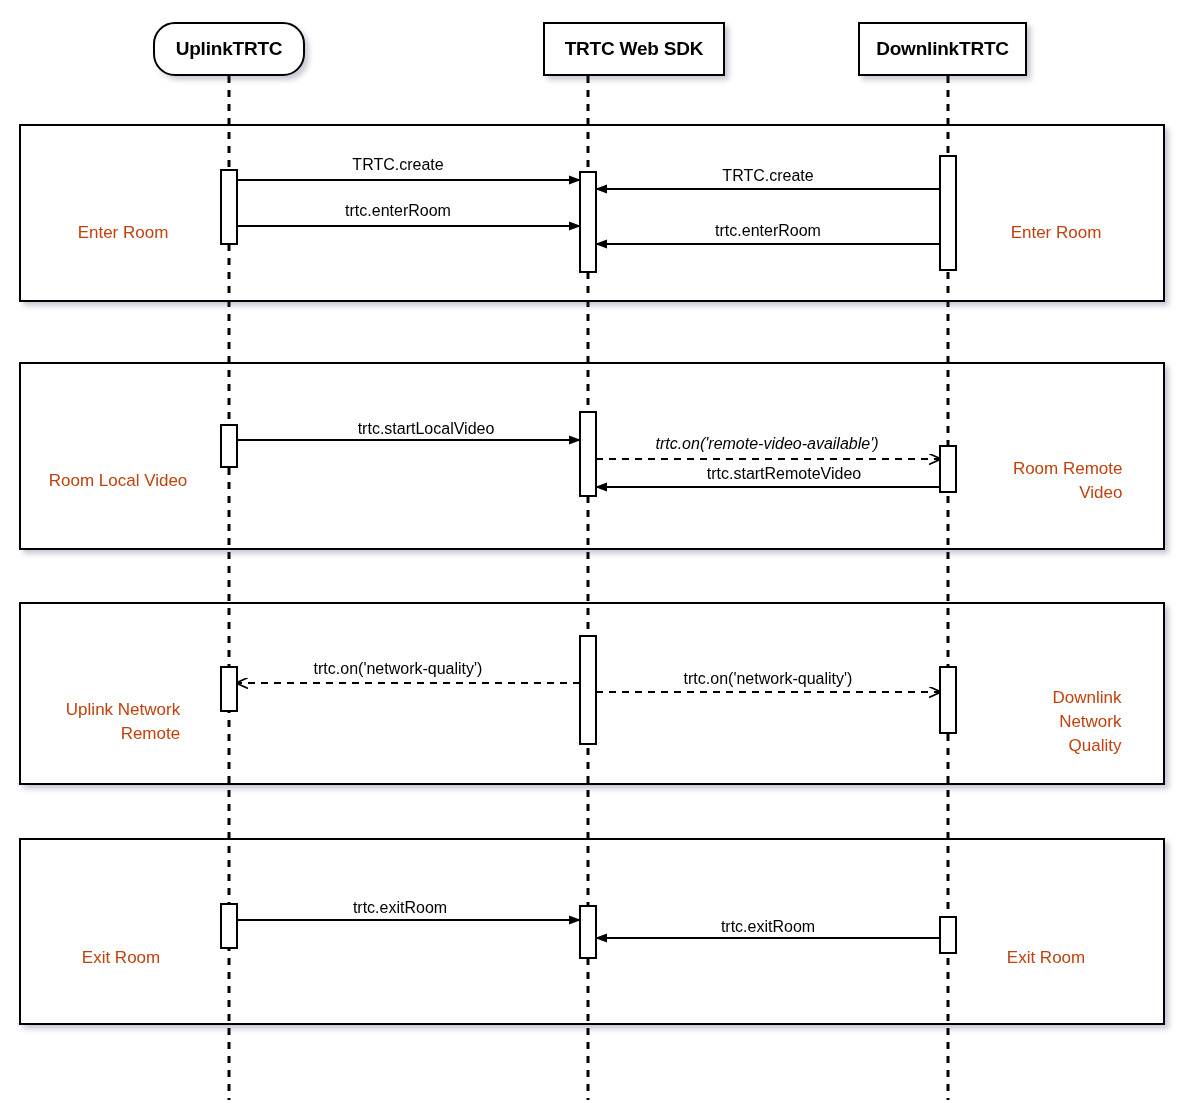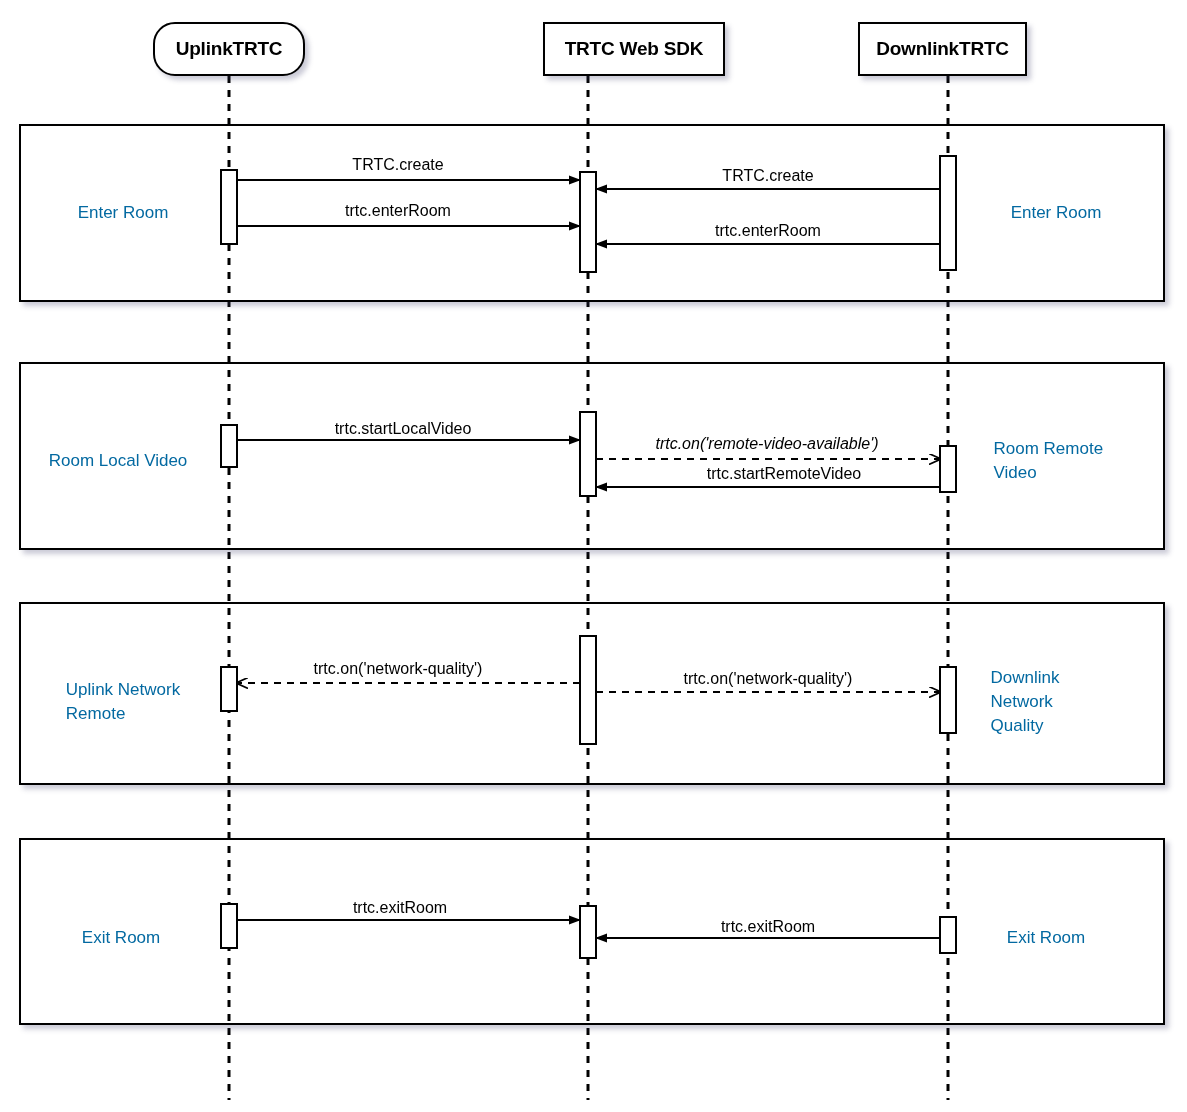--- a/index.html
+++ b/index.html
@@ -48,25 +48,26 @@
     position: absolute;
     box-sizing: border-box;
     background: transparent;
     border: 2px solid #000000;
     box-shadow: 4px 4px 5px rgba(70,70,110,0.28);
   }
   .frame-title {
     position: absolute;
     font-family: "Liberation Sans", sans-serif;
     font-size: 17px;
-    color: #0369a1;
-    text-align: left;
+    color: #c2410c;
+    text-align: right;
     line-height: 24px;
     white-space: pre-line;
     transform: translate(-50%, -50%);
+    margin-top: 20px;
   }
   .msg-label {
     position: absolute;
     font-family: "Liberation Sans", sans-serif;
     font-size: 16px;
     color: #000000;
     white-space: nowrap;
     transform: translate(-50%, -50%);
   }
 </style>
@@ -139,21 +140,21 @@
 
   <div id="label-layer">
       <div class="frame-title" style="left: 123px; top: 213px;">Enter Room</div>
       <div class="frame-title" style="left: 1056px; top: 213px;">Enter Room</div>
       <div class="msg-label" style="left: 398px; top: 165px;">TRTC.create</div>
       <div class="msg-label" style="left: 398px; top: 211px;">trtc.enterRoom</div>
       <div class="msg-label" style="left: 768px; top: 176px;">TRTC.create</div>
       <div class="msg-label" style="left: 768px; top: 231px;">trtc.enterRoom</div>
       <div class="frame-title" style="left: 118px; top: 461px;">Room Local Video</div>
       <div class="frame-title" style="left: 1058px; top: 461px;">Room Remote Video</div>
-      <div class="msg-label" style="left: 403px; top: 429px;">trtc.startLocalVideo</div>
+      <div class="msg-label" style="left: 426px; top: 429px;">trtc.startLocalVideo</div>
       <div class="msg-label" style="left: 767px; top: 444px; font-style: italic;">trtc.on('remote-video-available')</div>
       <div class="msg-label" style="left: 784px; top: 474px;">trtc.startRemoteVideo</div>
       <div class="frame-title" style="left: 123px; top: 702px;">Uplink Network
 Remote</div>
       <div class="frame-title" style="left: 1056px; top: 702px;">Downlink Network
 Quality</div>
       <div class="msg-label" style="left: 398px; top: 669px;">trtc.on('network-quality')</div>
       <div class="msg-label" style="left: 768px; top: 679px;">trtc.on('network-quality')</div>
       <div class="frame-title" style="left: 121px; top: 938px;">Exit Room</div>
       <div class="frame-title" style="left: 1046px; top: 938px;">Exit Room</div>

